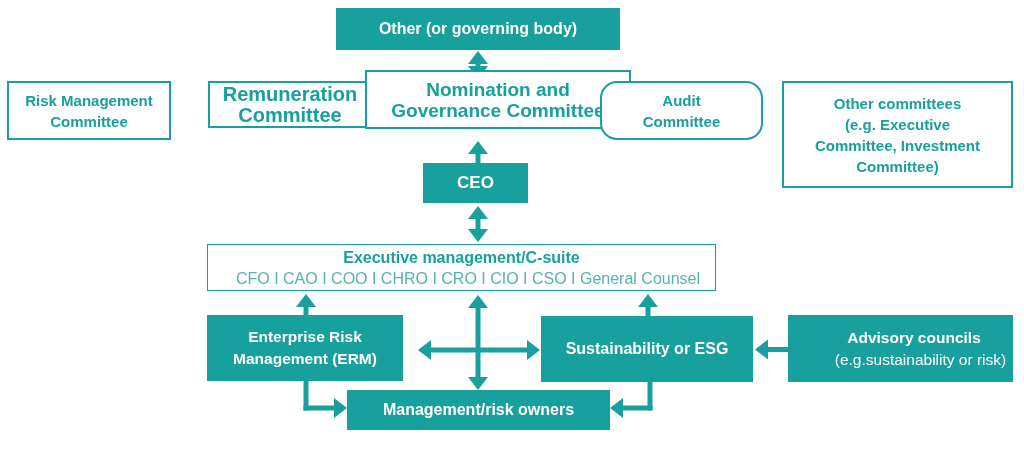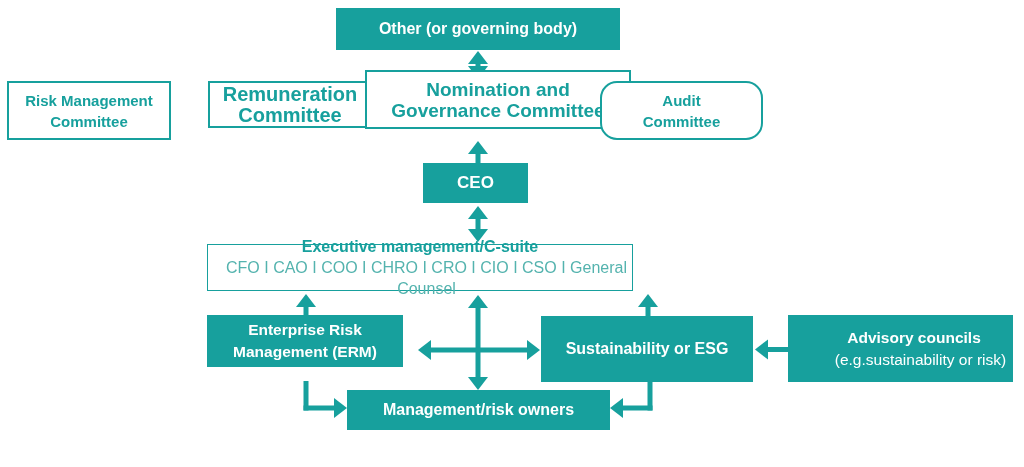--- a/index.html
+++ b/index.html
@@ -106,31 +106,37 @@
   <div class="box outlined" style="left:365px;top:70px;width:266px;height:59px;font-size:19px;line-height:21px;">
     <span>Nomination and
 Governance Committee</span>
   </div>
 
   <div class="box outlined" style="left:600px;top:81px;width:163px;height:59px;font-size:15px;line-height:21px;border-radius:17px;">
     <span>Audit
 Committee</span>
   </div>
 
+  <div class="box outlined" style="left:782px;top:81px;width:231px;height:107px;font-size:15px;line-height:21px;">
+    <span>Other committees
+(e.g. Executive
+Committee, Investment
+Committee)</span>
+  </div>
 
   <div class="box filled" style="left:423px;top:163px;width:105px;height:40px;font-size:17px;">
     <span>CEO</span>
   </div>
 
-  <div class="box outlined thinline" style="left:207px;top:244px;width:426px;height:47px;font-size:16px;line-height:21px;">
+  <div class="box outlined thinline" style="left:207px;top:244px;width:509px;height:47px;font-size:16px;line-height:21px;">
     <span class="title">Executive management/C-suite</span>
     <span class="sub exec-sub">CFO I CAO I COO I CHRO I CRO I CIO I CSO I General Counsel</span>
   </div>
 
-  <div class="box filled" style="left:207px;top:315px;width:196px;height:52px;font-size:15.5px;line-height:22px;">
+  <div class="box filled" style="left:207px;top:315px;width:196px;height:66px;font-size:15.5px;line-height:22px;">
     <span>Enterprise Risk
 Management (ERM)</span>
   </div>
 
   <div class="box filled" style="left:541px;top:316px;width:212px;height:66px;font-size:16px;">
     <span>Sustainability or ESG</span>
   </div>
 
   <div class="box filled" style="left:788px;top:315px;width:225px;height:67px;font-size:15.5px;line-height:22px;padding-left:27px;">
     <span class="title">Advisory councils</span>

